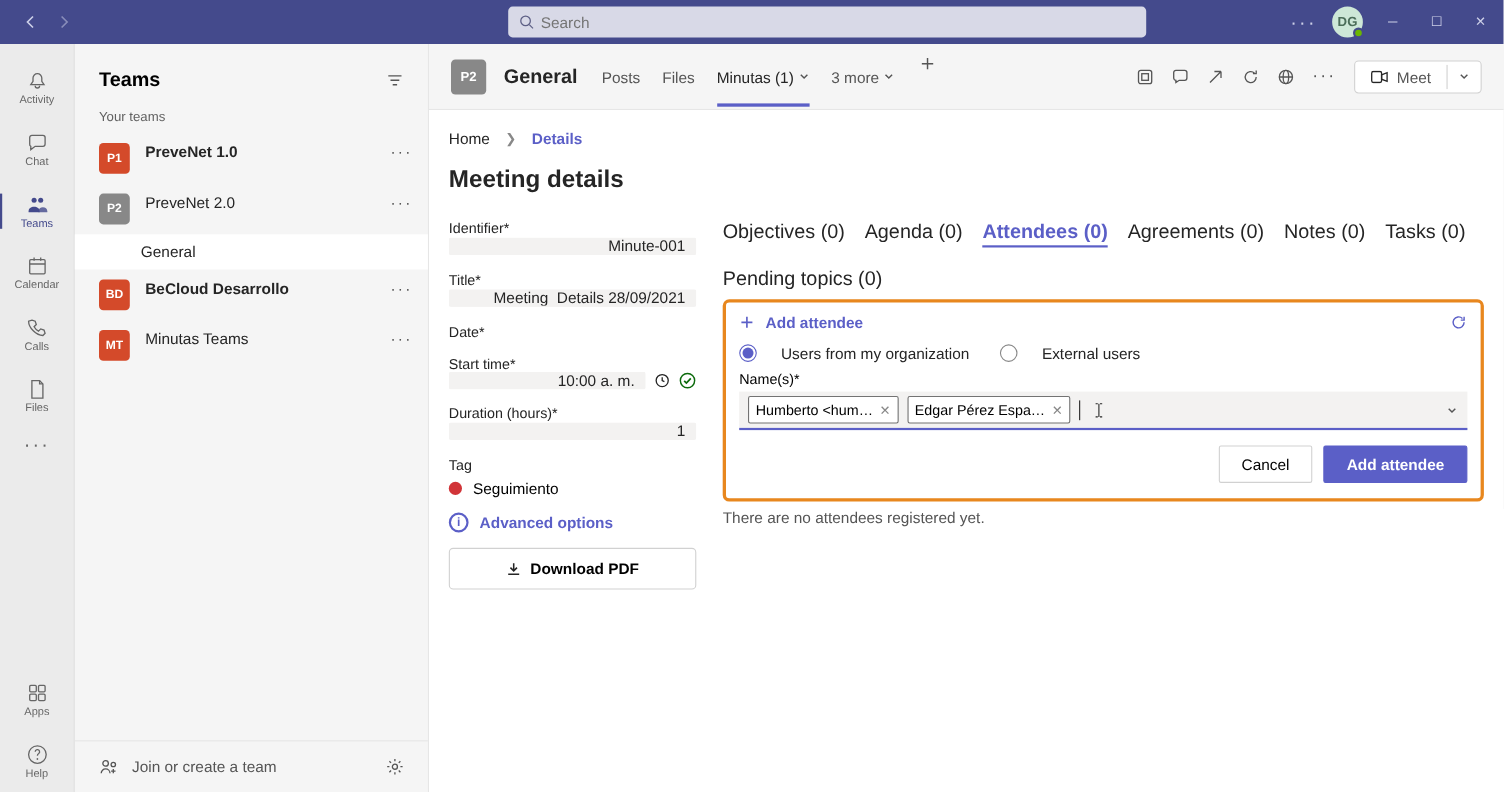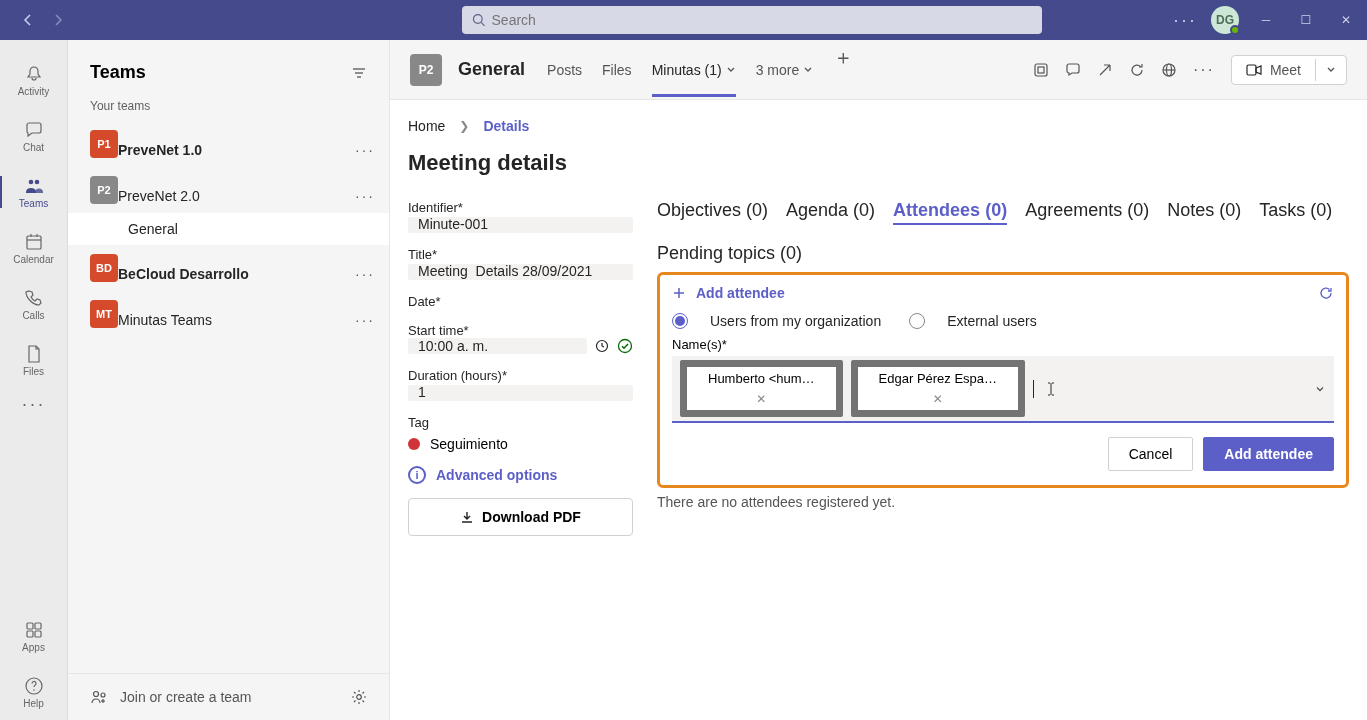--- a/index.html
+++ b/index.html
@@ -28,21 +28,21 @@
 .rail-item .ric { font-size:20px; }
 .rail-spacer { flex:1; }
 .rail-ellipsis { color:#666; font-size:18px; letter-spacing:2px; margin-top:6px; cursor:pointer; }
 
 
 .teamlist { width:322px; background:#f5f5f5; border-right:1px solid #e6e6e6; display:flex; flex-direction:column; }
 .tl-header { padding:22px 22px 10px 22px; display:flex; align-items:center; justify-content:space-between; }
 .tl-header h1 { font-size:18px; font-weight:700; }
 .tl-filter { color:#555; cursor:pointer; }
 .tl-caption { padding:6px 22px 8px 22px; font-size:12px; color:#616161; }
-.team-row { display:flex; align-items:flex-end; padding:9px 14px 9px 22px; gap:0; cursor:pointer; }
+.team-row { display:flex; align-items:flex-start; padding:9px 14px 9px 22px; gap:14px; cursor:pointer; }
 .team-avatar { width:28px;height:28px;border-radius:4px; display:flex;align-items:center;justify-content:center; color:#fff; font-size:11px; font-weight:600;}
 .team-avatar.sq { border-radius:4px; }
 .team-name { flex:1; font-size:14px; color:#252525; }
 .team-row.bold .team-name { font-weight:600; }
 .team-more { color:#555; font-size:14px; letter-spacing:2px; }
 .channel-row { padding:8px 22px 8px 60px; font-size:14px; color:#252525; cursor:pointer; }
 .channel-row.active { background:#fff; }
 .tl-bottom { margin-top:auto; border-top:1px solid #e6e6e6; padding:14px 22px; display:flex; align-items:center; gap:12px; color:#555; font-size:14px; }
 .tl-bottom .gear { margin-left:auto; cursor:pointer; }
 
@@ -71,21 +71,21 @@
 .breadcrumb .bc-sep { color:#888; font-size:12px; }
 .breadcrumb .bc-link { color:#5b5fc7; font-weight:600; cursor:pointer; }
 
 .page-title { font-size:22px; font-weight:700; color:#252525; margin-bottom:24px; }
 
 .detail-cols { display:flex; gap:24px; align-items:flex-start; }
 
 
 .form-col { width:225px; display:flex; flex-direction:column; gap:14px; }
 .f-label { font-size:13px; color:#252525; }
-.f-input { width:100%; height:16px; background:#f3f2f1; border:none; border-bottom:1px solid transparent; padding:0 10px; font-size:14px; color:#252525; border-radius:2px; }
+.f-input { width:100%; height:16px; background:#f3f2f1; border:none; border-bottom:1px solid transparent; padding:0 10px; font-size:14px; color:#252525; border-radius:2px;text-align:right; }
 .f-row { display:flex; align-items:center; gap:8px; }
 .f-row .f-input { flex:1; }
 .f-icon { color:#555; cursor:pointer; }
 .f-check { color:#0b6a0b; }
 .tag-row { display:flex; align-items:center; gap:10px; font-size:14px; }
 .tag-dot { width:12px;height:12px;border-radius:50%; background:#d13438; }
 .adv-row { display:flex; align-items:center; gap:10px; color:#5b5fc7; font-size:14px; font-weight:600; cursor:pointer; }
 .adv-row .ic { width:18px;height:18px;border:2px solid #5b5fc7;border-radius:50%;display:flex;align-items:center;justify-content:center;font-size:11px;}
 .dl-btn { border:1px solid #d1d1d1; background:#fff; border-radius:4px; padding:10px 0; font-size:14px; font-weight:600; display:flex;align-items:center;justify-content:center; gap:8px; cursor:pointer; }
 
@@ -101,21 +101,21 @@
 .refresh { float:right; color:#5b5fc7; cursor:pointer; }
 
 .radio-row { display:flex; gap:28px; margin:12px 0 8px 0; font-size:14px; color:#252525; align-items:center;}
 .radio { display:flex; align-items:flex-end; gap:22px; cursor:pointer; }
 .radio .r { width:16px;height:16px;border-radius:50%;border:1px solid #888;display:flex;align-items:center;justify-content:center;}
 .radio.sel .r { border-color:#5b5fc7; }
 .radio.sel .r::after { content:''; width:10px;height:10px;border-radius:50%;background:#5b5fc7; }
 
 .names-label { font-size:13px; margin-bottom:4px; }
 .chip-input { display:flex; align-items:center; gap:8px; background:#f3f2f1; border-bottom:2px solid #5b5fc7; padding:4px 8px; position:relative;}
-.chip { background:#fff; border:7px solid #737373; border-radius:2px; padding:4px 21px; font-size:13px; display:flex; align-items:center; gap:6px;flex-direction:column; }
+.chip { background:#fff; border:1px solid #737373; border-radius:2px; padding:4px 6px; font-size:13px; display:flex; align-items:center; gap:6px; }
 .chip .x { color:#888; cursor:pointer; font-size:12px; }
 .chip-caret { margin-left:auto; color:#555; }
 .cursor-vis { width:1px; height:18px; background:#252525; }
 
 .btn-row { display:flex; gap:10px; justify-content:flex-end; margin-top:14px; }
 .btn { padding:8px 20px; border-radius:2px; font-size:14px; cursor:pointer; border:1px solid #d1d1d1; background:#fff; }
 .btn.primary { background:#5b5fc7; border-color:#5b5fc7; color:#fff; font-weight:600; }
 
 .no-attendees { font-size:14px; color:#555; margin-top:6px; }
 

